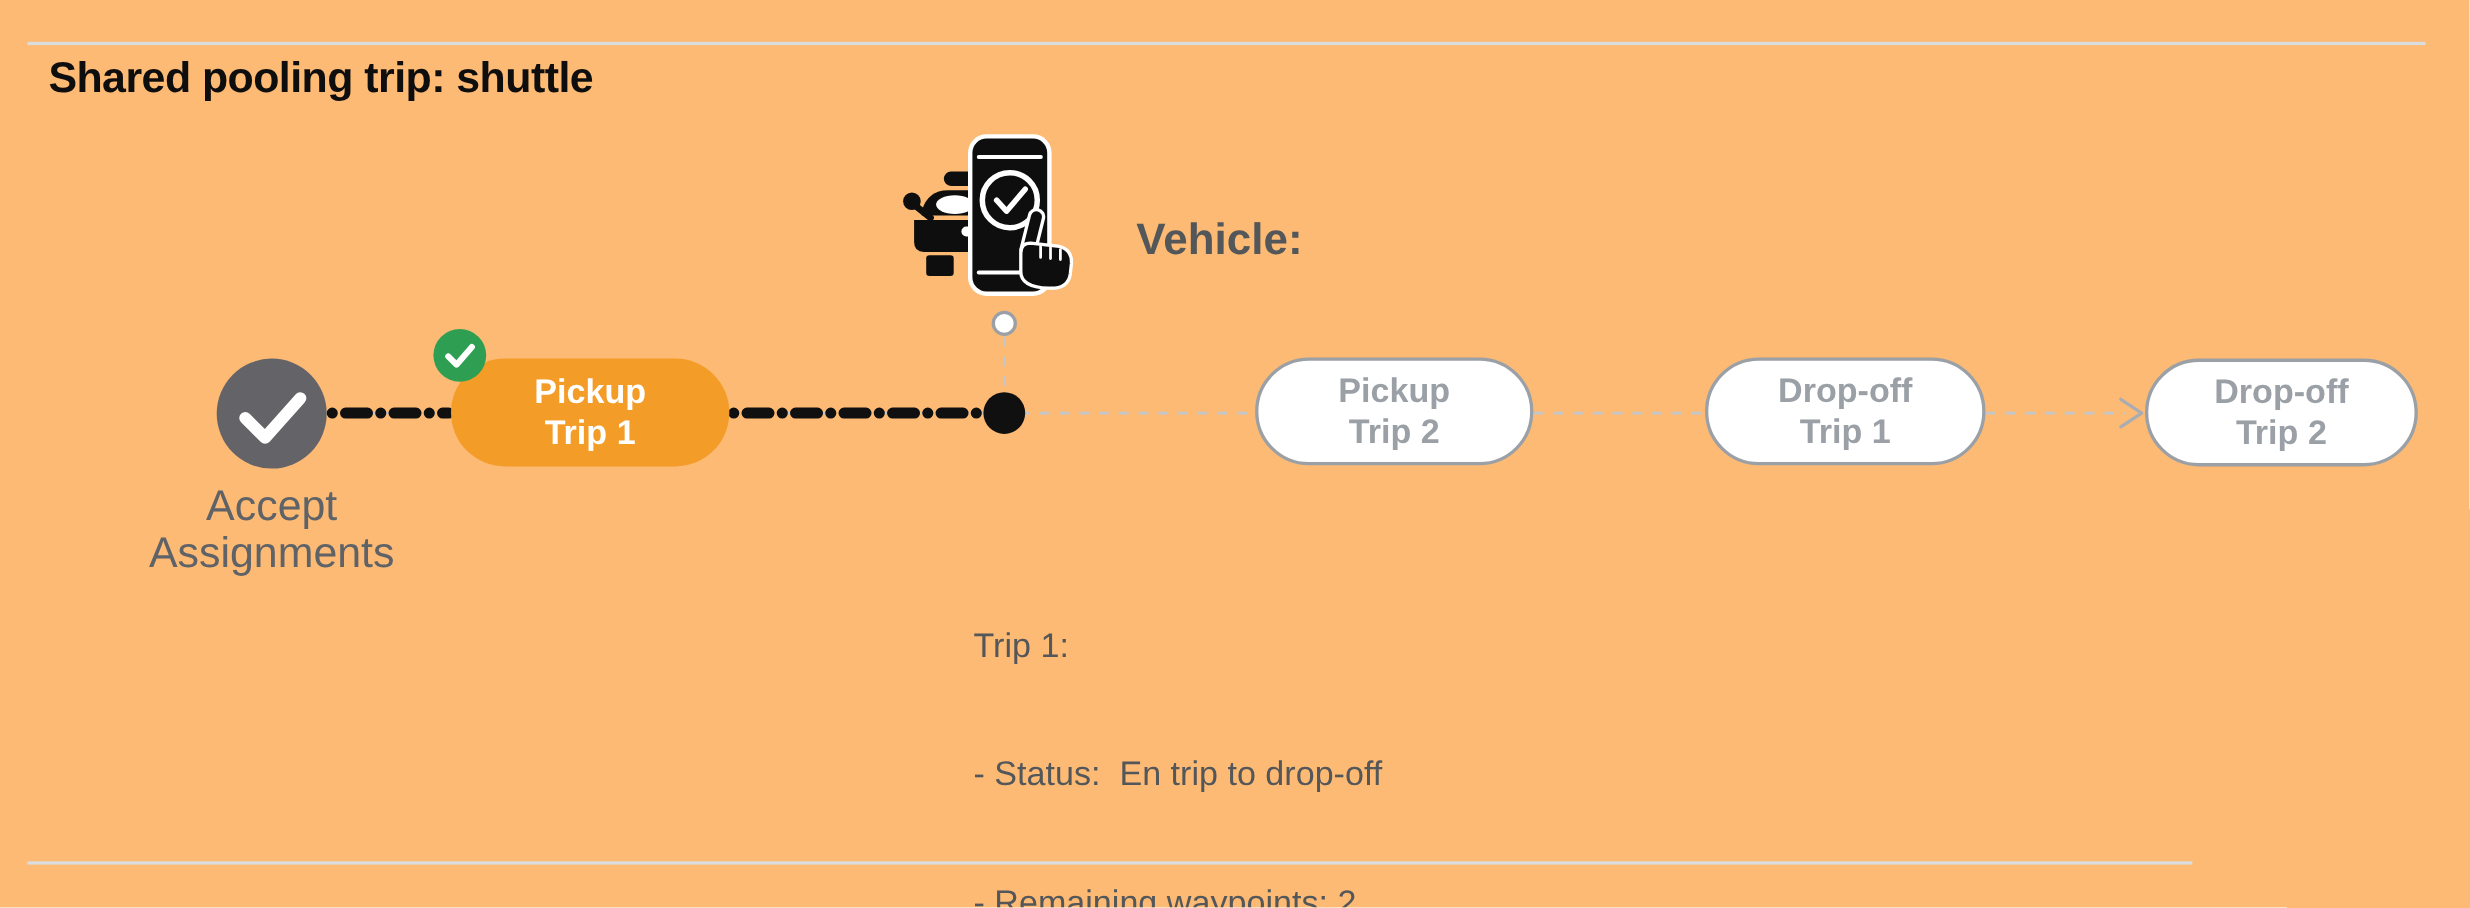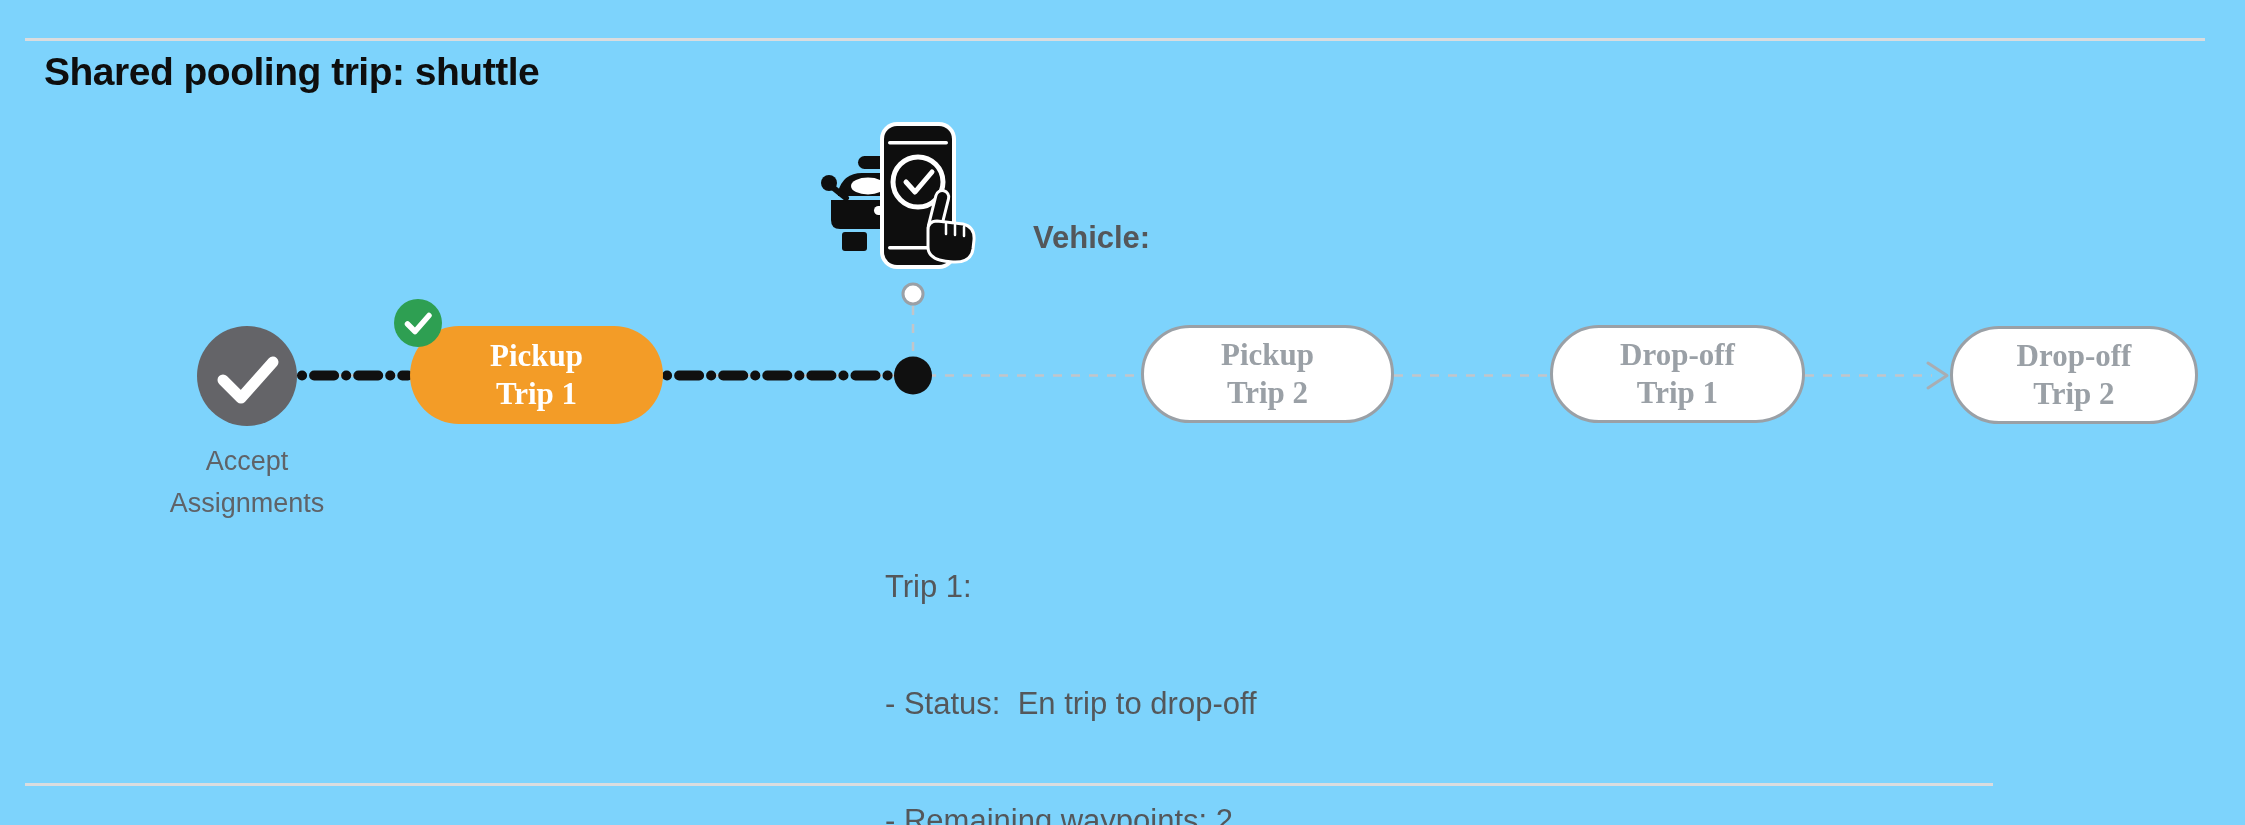--- a/index.html
+++ b/index.html
@@ -1,20 +1,20 @@
 <!DOCTYPE html>
 <html><head>
 <meta charset="utf-8">
 <style>
   html,body{margin:0;padding:0;background:#ffffff;}
   .canvas{
     position:relative;
     width:2245px;
     height:825px;
-    background:#7dd3fc;
+    background:#fdba74;
     overflow:hidden;
     font-family:"Liberation Sans", sans-serif;
   }
   .divider{position:absolute;height:3px;background:#DADCDE;}
   .divider.top{left:25px;top:38px;width:2180px;}
   .divider.bottom{left:25px;top:783px;width:1968px;}
 
   .page-title{
     position:absolute;left:44px;top:50px;
     font-size:39px;font-weight:700;color:#0e0e0e;letter-spacing:-0.5px;
@@ -27,47 +27,46 @@
   .arrowhead{fill:none;stroke:#A9ADB2;stroke-width:3;stroke-linejoin:round;stroke-linecap:round;}
   .waypoint-circle{fill:#ffffff;stroke:#9AA0A6;stroke-width:3;}
   .current-dot{fill:#101010;}
 
   .node-circle{
     position:absolute;left:197px;top:326px;width:100px;height:100px;
     border-radius:50%;background:#646468;
   }
   .node-label{
     position:absolute;left:77px;top:440px;width:340px;
-    text-align:center;color:#5F6368;font-size:27px;line-height:42px;
+    text-align:center;color:#5F6368;font-size:39px;line-height:42px;
     white-space:pre-line;
   }
 
   .pill{
     position:absolute;height:98px;border-radius:60px;
     display:flex;align-items:center;justify-content:center;text-align:center;
     font-size:31px;font-weight:700;line-height:38px;white-space:pre-line;
     box-sizing:border-box;
-    font-family:Liberation Serif, serif;
   }
   .pill.active{left:410px;top:326px;width:253px;background:#F39C27;color:#ffffff;}
   .pill.upcoming{background:#ffffff;border:3px solid #9AA0A6;color:#9AA0A6;}
   .pill.p2{left:1141px;top:325px;width:253px;}
   .pill.p3{left:1550px;top:325px;width:255px;}
   .pill.p4{left:1950px;top:326px;width:248px;}
 
   .badge{
     position:absolute;left:394px;top:299px;width:48px;height:48px;
     border-radius:50%;background:#2E9F52;
   }
 
   .vehicle-icon{position:absolute;left:818px;top:120px;}
 
   .vehicle-panel{
-    position:absolute;left:1033px;top:138px;width:560px;
-    color:#54575A;font-size:31px;line-height:40px;white-space:pre-wrap;
+    position:absolute;left:1033px;top:118px;width:560px;
+    color:#54575A;font-size:40px;line-height:40px;white-space:pre-wrap;
   }
   .vehicle-panel .heading{font-weight:700;}
 
   .trip-status{
     position:absolute;left:885px;top:489px;width:760px;
     color:#54575A;font-size:31px;line-height:39px;white-space:pre-wrap;
   }
   .trip-status .heading{font-weight:400;}
   .block{display:block;}
 </style>

